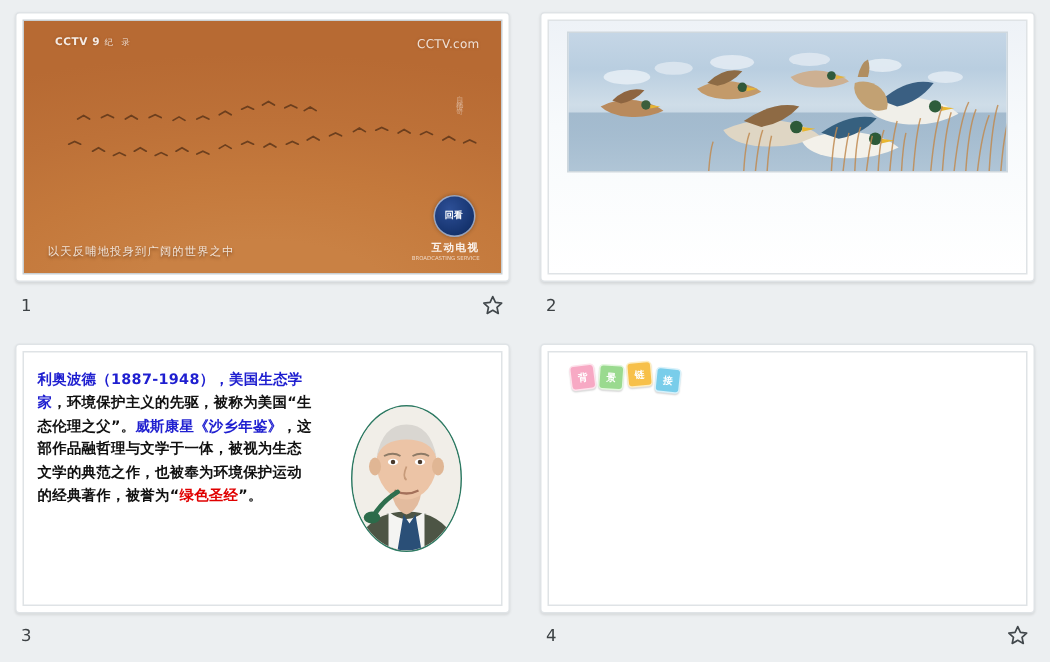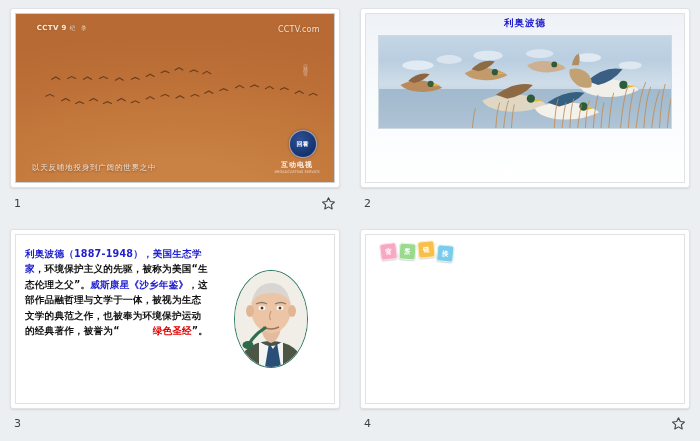--- a/index.html
+++ b/index.html
@@ -92,21 +92,21 @@
     width:26px;height:26px;border-radius:50%;
     background:radial-gradient(circle at 38% 32%,#2d4f96,#15336e 70%,#0e2450);
     border:1.5px solid rgba(255,255,255,.55);
     display:flex;align-items:center;justify-content:center;
     color:#fff;font-size:6px;font-weight:bold;line-height:1;
     box-shadow:0 0 3px rgba(0,0,0,.3);
   }
   .badge-cap{
     position:absolute;right:4.5%;bottom:5%;
     color:rgba(255,255,255,.9);font-size:7px;font-weight:bold;
-    letter-spacing:1px;text-align:center;
+    letter-spacing:1px;text-align:right;
   }
   .badge-cap small{display:block;font-size:3.6px;font-weight:normal;letter-spacing:0;opacity:.75;}
   .geese{position:absolute;left:0;top:0;width:100%;height:100%;}
 
   
   .s2{
     background:linear-gradient(180deg,#eef2f7 0%,#f7fafc 42%,#ffffff 100%);
     border:1px solid #dfe3e6;
   }
   .s2-title{
@@ -148,21 +148,21 @@
     flex:0 0 62%;
     padding:11px 4px 0 9px;
     box-sizing:border-box;
     font-size:9.6px;
     line-height:1.62;
     color:#111111;
     font-weight:bold;
     letter-spacing:.2px;
   }
   .bio .blue{color:#1f1fd0;}
-  .bio .red{color:#e00000;margin-left:33px;}
+  .bio .red{color:#e00000;}
   .portraitwrap{
     flex:1;position:relative;
     display:flex;align-items:center;justify-content:center;
     padding-right:6px;
   }
   .oval{
     width:72px;height:96px;border-radius:50%;
     border:1.6px solid #2e7a63;
     overflow:hidden;position:relative;
     background:#f4f2ee;
@@ -264,21 +264,20 @@
         <svg viewBox="0 0 24 24" fill="none" stroke="#41474b" stroke-width="1.8" stroke-linejoin="round">
           <path d="M12 2.8 l2.85 6.1 6.65 .75 -4.95 4.5 1.35 6.55 -5.9 -3.3 -5.9 3.3 1.35 -6.55 -4.95 -4.5 6.65 -.75 z"></path>
         </svg>
       </span>
     </div>
   </div>
 
   <div class="cell">
     <div class="card">
       <div class="slideinner s2">
-        <div class="s2-sub">利奥波德</div>
 
         <div class="duckphoto">
           <div class="water"></div>
           <svg class="reeds" viewBox="0 0 300 94" preserveAspectRatio="none">
             <g opacity=".9">
               <ellipse cx="40" cy="30" rx="16" ry="5" fill="#e6eef5"></ellipse>
               <ellipse cx="72" cy="24" rx="13" ry="4.5" fill="#dde7f0"></ellipse>
               <ellipse cx="112" cy="20" rx="15" ry="5" fill="#e3ebf3"></ellipse>
               <ellipse cx="165" cy="18" rx="14" ry="4.5" fill="#dfe8f1"></ellipse>
               <ellipse cx="215" cy="22" rx="13" ry="4.5" fill="#e5edf4"></ellipse>

